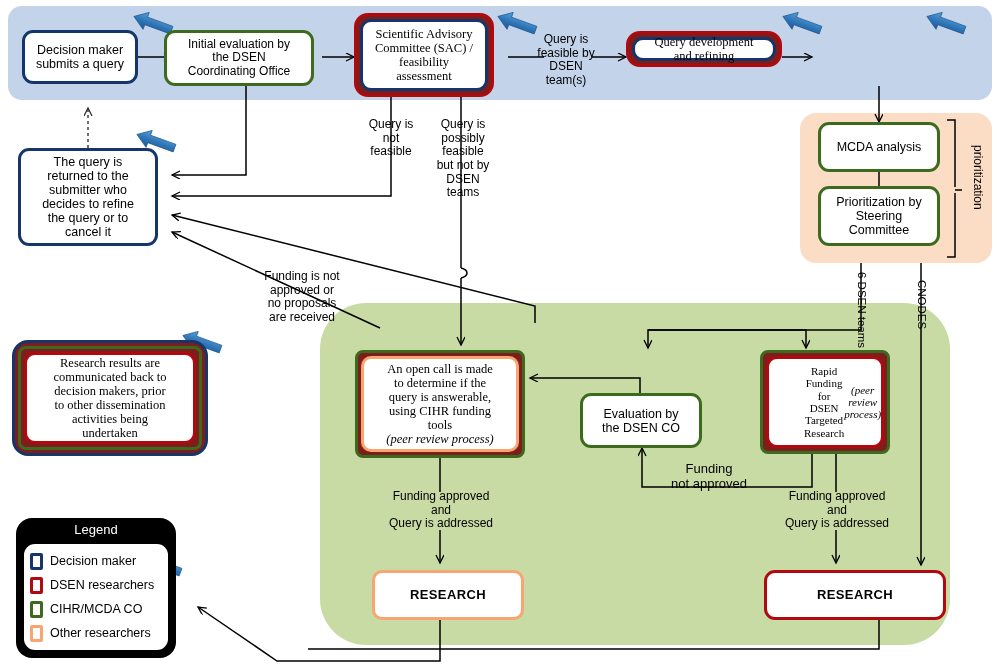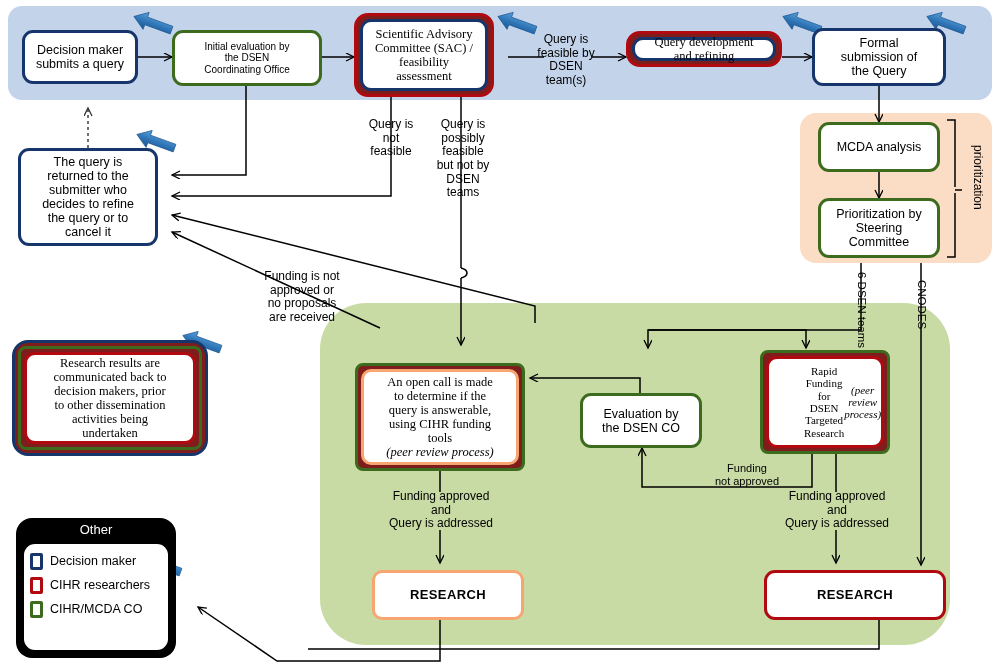--- a/index.html
+++ b/index.html
@@ -146,39 +146,38 @@
         <path d="M0,9 L13,0 L13,5 L40,5 L40,13 L13,13 L13,18 Z"></path>
       </g>
       <g transform="translate(146,550) rotate(20)">
         <path d="M0,9 L13,0 L13,5 L40,5 L40,13 L13,13 L13,18 Z"></path>
       </g>
     </g>
   </svg>
 
   <div class="node n-blue" style="left:22px;top:30px;width:116px;height:54px;font-size:12.5px;">Decision maker<br>submits a query</div>
 
-  <div class="node n-green" style="left:172px;top:30px;width:150px;height:56px;font-size:10px;">Initial evaluation by<br>the DSEN<br>Coordinating Office</div>
+  <div class="node n-green" style="left:164px;top:30px;width:150px;height:56px;font-size:12px;">Initial evaluation by<br>the DSEN<br>Coordinating Office</div>
 
   <div class="ring ring-red" style="left:354px;top:13px;width:140px;height:84px;">
     <div class="node n-blue inner-abs" style="font-size:12.5px;">Scientific Advisory<br>Committee (SAC) /<br>feasibility<br>assessment</div>
   </div>
 
   <div class="ring ring-red" style="left:626px;top:31px;width:156px;height:36px;">
     <div class="node n-blue inner-abs" style="font-size:12.5px;">Query development<br>and refining</div>
   </div>
 
-  <div class="node n-blue" style="left:812px;top:28px;width:134px;height:58px;font-size:12.5px;">Formal<br>submission of<br>the Query</div>
 
   <div class="node n-green" style="left:818px;top:122px;width:122px;height:50px;font-size:12.5px;">MCDA analysis</div>
 
   <div class="node n-blue" style="left:18px;top:148px;width:140px;height:98px;font-size:12.5px;">The query is<br>returned to the<br>submitter who<br>decides to refine<br>the query or to<br>cancel it</div>
 
-  <div class="node n-green" style="left:818px;top:198px;width:122px;height:60px;font-size:12.5px;">Prioritization by<br>Steering<br>Committee</div>
-
-  <div class="ring ring-green" style="left:355px;top:350px;width:170px;height:108px;margin-top:13px;">
+  <div class="node n-green" style="left:818px;top:186px;width:122px;height:60px;font-size:12.5px;">Prioritization by<br>Steering<br>Committee</div>
+
+  <div class="ring ring-green" style="left:355px;top:350px;width:170px;height:108px;">
     <div class="node n-orange inner-abs" style="flex-direction:column;font-size:12.5px;">
       <span>An open call is made<br>to determine if the<br>query is answerable,<br>using CIHR funding<br>tools</span>
       <span style="font-style:italic;">(peer review process)</span>
     </div>
   </div>
 
   <div class="node n-green" style="left:580px;top:393px;width:122px;height:55px;font-size:12.5px;">Evaluation by<br>the DSEN CO</div>
 
   <div class="ring ring-green" style="left:760px;top:350px;width:130px;height:104px;">
     <div class="node n-red inner-abs" style="flex-direction:row;font-size:11px;padding-left:35px;">
@@ -207,35 +206,39 @@
   <div class="lbl" style="left:248px;top:270px;width:108px;font-size:12px;">Funding is not<br>approved or<br>no proposals<br>are received</div>
 
   <div class="lbl vlabel" style="left:984px;top:145px;font-size:12px;transform:rotate(90deg);">prioritization</div>
 
   <div class="lbl vlabel" style="left:868px;top:272px;font-size:11.5px;transform:rotate(90deg);">6 DSEN teams</div>
 
   <div class="lbl vlabel" style="left:928px;top:280px;font-size:11.5px;transform:rotate(90deg);">CNODES</div>
 
   <div class="lbl" style="left:366px;top:490px;width:150px;font-size:12px;">Funding approved<br>and<br>Query is addressed</div>
 
-  <div class="lbl" style="left:692px;top:462px;width:110px;font-size:11px;">Funding<br>not approved</div>
+  <div class="lbl" style="left:654px;top:462px;width:110px;font-size:13px;">Funding<br>not approved</div>
 
   <div class="lbl" style="left:762px;top:490px;width:150px;font-size:12px;">Funding approved<br>and<br>Query is addressed</div>
 
   <div id="legend">
-    <div id="legend-title">Other</div>
+    <div id="legend-title">Legend</div>
     <div id="legend-body">
       <div class="leg-row">
         <span class="leg-sw" style="border:3px solid #16356b"></span>
         <span class="leg-tx">Decision maker</span>
       </div>
       <div class="leg-row">
         <span class="leg-sw" style="border:3px solid #b00a10"></span>
-        <span class="leg-tx">CIHR researchers</span>
+        <span class="leg-tx">DSEN researchers</span>
       </div>
       <div class="leg-row">
         <span class="leg-sw" style="border:3px solid #3d6b1e"></span>
         <span class="leg-tx">CIHR/MCDA CO</span>
       </div>
+      <div class="leg-row">
+        <span class="leg-sw" style="border:3px solid #f7a571"></span>
+        <span class="leg-tx">Other researchers</span>
+      </div>
     </div>
   </div>
 
 </div>
 
 </body></html>

